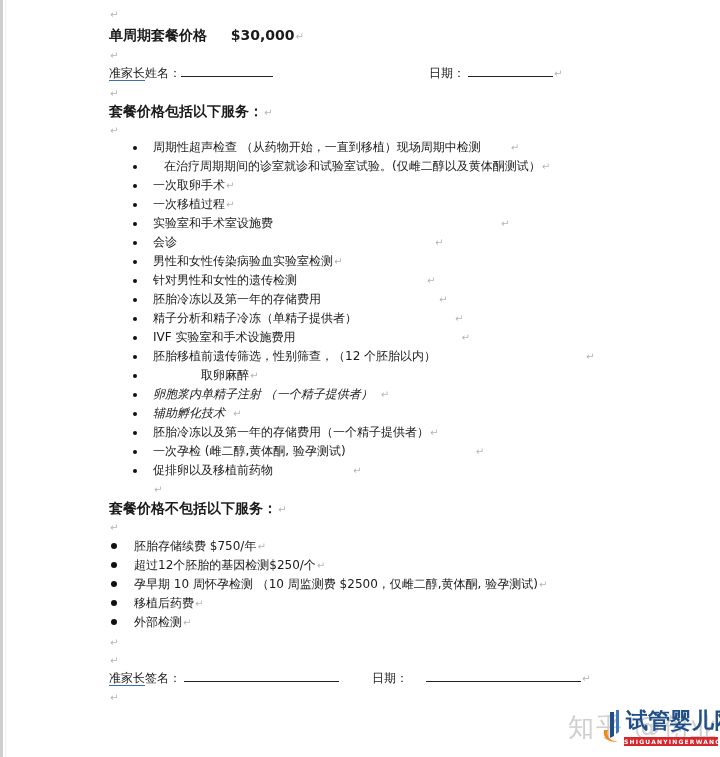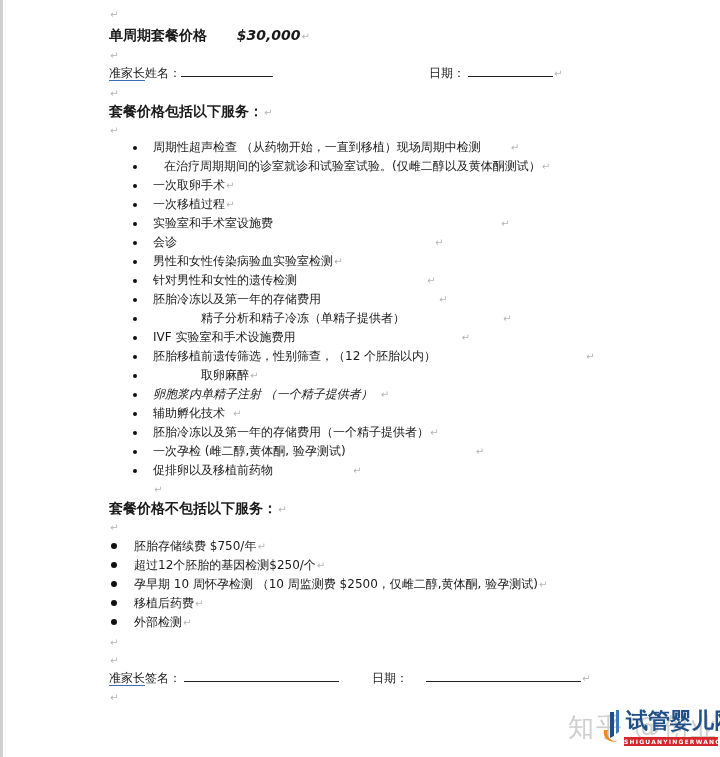--- a/index.html
+++ b/index.html
@@ -28,21 +28,21 @@
 </head>
 <body>
 
 <div class="page-border"></div>
 <div class="page-border-inner"></div>
 
 <div class="line" style="top:6px;"><span class="ret">↵</span></div>
 
 <div class="line" style="top:27px;">
   <span class="bold">单周期套餐价格</span>
-  <span class="bold" style="margin-left:26px;font-style:italic;">$30,000</span><span class="ret">↵</span>
+  <span class="bold" style="margin-left:20px;">$30,000</span><span class="ret">↵</span>
 </div>
 
 <div class="line" style="top:47px;"><span class="ret">↵</span></div>
 
 <div class="line" style="top:65px;">
   <span class="underline-blue">准家长</span><span>姓名：</span><span class="blank" style="width:92px;"></span>
 </div>
 <div class="line" style="top:65px; left:429px;">
   <span>日期：</span><span class="blank" style="width:85px; margin-left:3px;"></span><span class="ret">↵</span>
 </div>
@@ -77,36 +77,36 @@
   <div class="dot-small" style="left:133px; top:260px;"></div>
   <div class="item" style="left:153px; top:253px;"><span>男性和女性传染病验血实验室检测</span><span class="ret">↵</span></div>
 
   <div class="dot-small" style="left:133px; top:279px;"></div>
   <div class="item" style="left:153px; top:272px;"><span>针对男性和女性的遗传检测</span><span class="ret" style="margin-left:130px;">↵</span></div>
 
   <div class="dot-small" style="left:133px; top:298px;"></div>
   <div class="item" style="left:153px; top:291px;"><span>胚胎冷冻以及第一年的存储费用</span><span class="ret" style="margin-left:118px;">↵</span></div>
 
   <div class="dot-small" style="left:133px; top:317px;"></div>
-  <div class="item" style="left:153px; top:310px;margin-left:48px;"><span>精子分析和精子冷冻（单精子提供者）</span><span class="ret" style="margin-left:98px;">↵</span></div>
+  <div class="item" style="left:153px; top:310px;"><span>精子分析和精子冷冻（单精子提供者）</span><span class="ret" style="margin-left:98px;">↵</span></div>
 
   <div class="dot-small" style="left:133px; top:336px;"></div>
   <div class="item" style="left:153px; top:329px;"><span>IVF 实验室和手术设施费用</span><span class="ret" style="margin-left:166px;">↵</span></div>
 
   <div class="dot-small" style="left:133px; top:355px;"></div>
   <div class="item" style="left:153px; top:348px;"><span>胚胎移植前遗传筛选，性别筛查，（12 个胚胎以内）</span><span class="ret" style="margin-left:150px;">↵</span></div>
 
   <div class="dot-small" style="left:133px; top:374px;"></div>
   <div class="item" style="left:153px; top:367px;margin-left:48px;"><span>取卵麻醉</span><span class="ret">↵</span></div>
 
   <div class="dot-small" style="left:133px; top:393px;"></div>
   <div class="item" style="left:153px; top:386px;font-style:italic;"><span>卵胞浆内单精子注射 （一个精子提供者）</span><span class="ret" style="margin-left:8px;">↵</span></div>
 
   <div class="dot-small" style="left:133px; top:412px;"></div>
-  <div class="item" style="left:153px; top:405px;"><span>辅助孵化技术</span><span class="ret" style="margin-left:8px;">↵</span></div>
+  <div class="item" style="left:153px; top:405px;font-style:italic;"><span>辅助孵化技术</span><span class="ret" style="margin-left:8px;">↵</span></div>
 
   <div class="dot-small" style="left:133px; top:431px;"></div>
   <div class="item" style="left:153px; top:424px;"><span>胚胎冷冻以及第一年的存储费用（一个精子提供者）</span><span class="ret">↵</span></div>
 
   <div class="dot-small" style="left:133px; top:450px;"></div>
   <div class="item" style="left:153px; top:443px;"><span>一次孕检 (雌二醇,黄体酮, 验孕测试)</span><span class="ret" style="margin-left:130px;">↵</span></div>
 
   <div class="dot-small" style="left:133px; top:469px;"></div>
   <div class="item" style="left:153px; top:462px;"><span>促排卵以及移植前药物</span><span class="ret" style="margin-left:80px;">↵</span></div>
 

